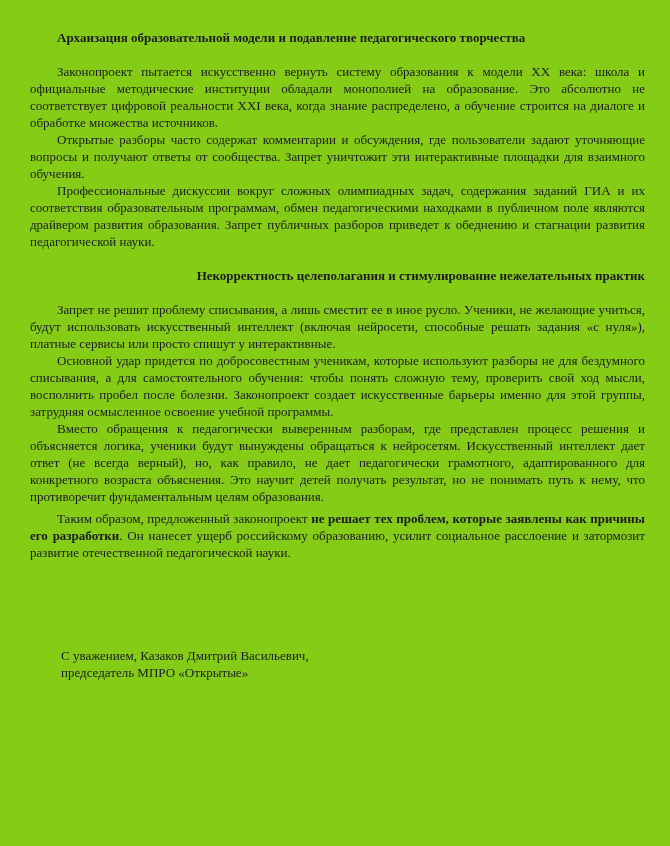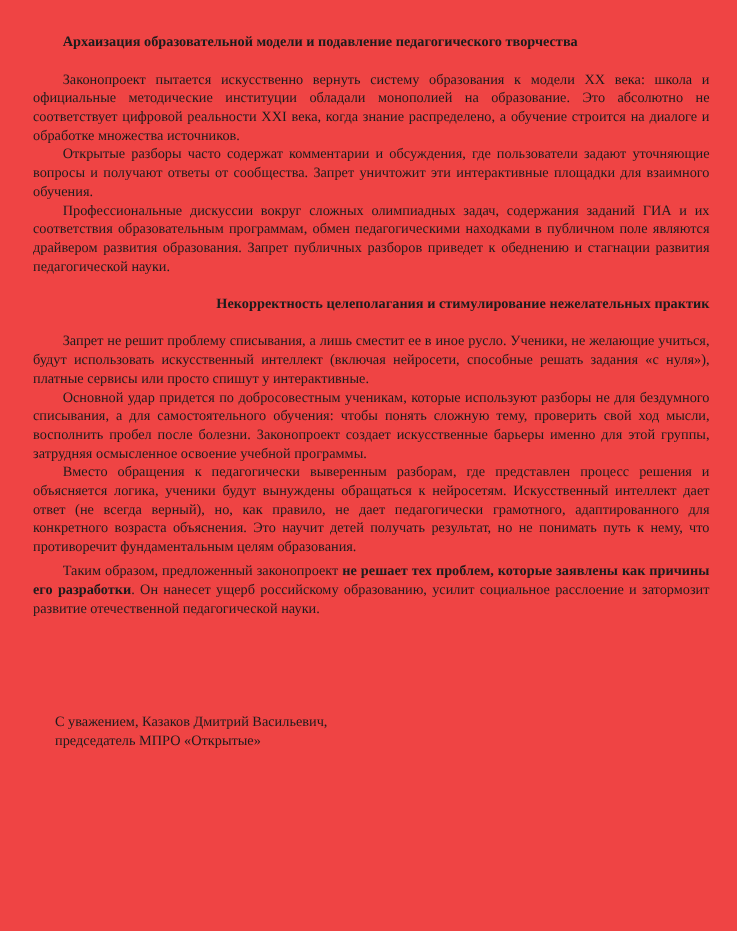--- a/index.html
+++ b/index.html
@@ -4,21 +4,21 @@
 <style>
   html, body {
     margin: 0;
     padding: 0;
     background: #ffffff;
   }
   .page {
     position: relative;
     width: 670px;
     height: 846px;
-    background: #ef4444;
+    background: #84cc16;
     font-family: "Liberation Serif", "DejaVu Serif", serif;
     color: #1c1c1c;
     overflow: hidden;
     box-sizing: border-box;
   }
   .content {
     padding: 29px 25px 0 30px;
   }
   .para {
     margin: 0;
@@ -34,21 +34,21 @@
     font-weight: bold;
     text-indent: 27px;
     text-align: left;
   }
   .h-first { margin: 0 0 17px 0; }
   .h-mid   { margin: 17px 0 17px 0; text-align: right; }
   .space-before { margin-top: 5px; }
   .bold { font-weight: bold; }
   .signature {
     margin-top: 86px;
-    margin-left: 20px;
+    margin-left: 31px;
     font-size: 13px;
     line-height: 17px;
     text-align: left;
   }
 </style>
 </head>
 <body>
 
 <div class="page">
   <div class="content">

